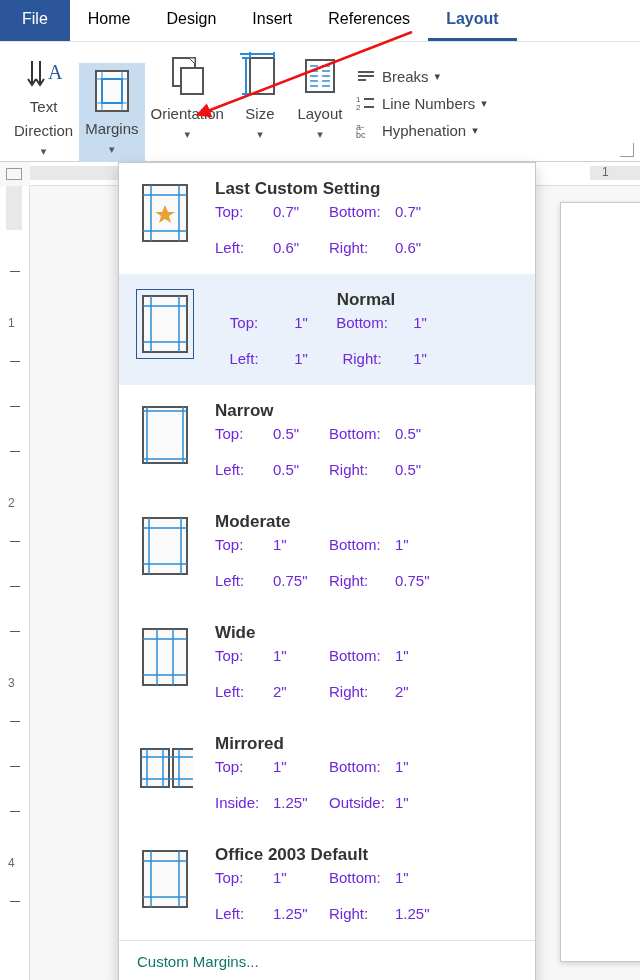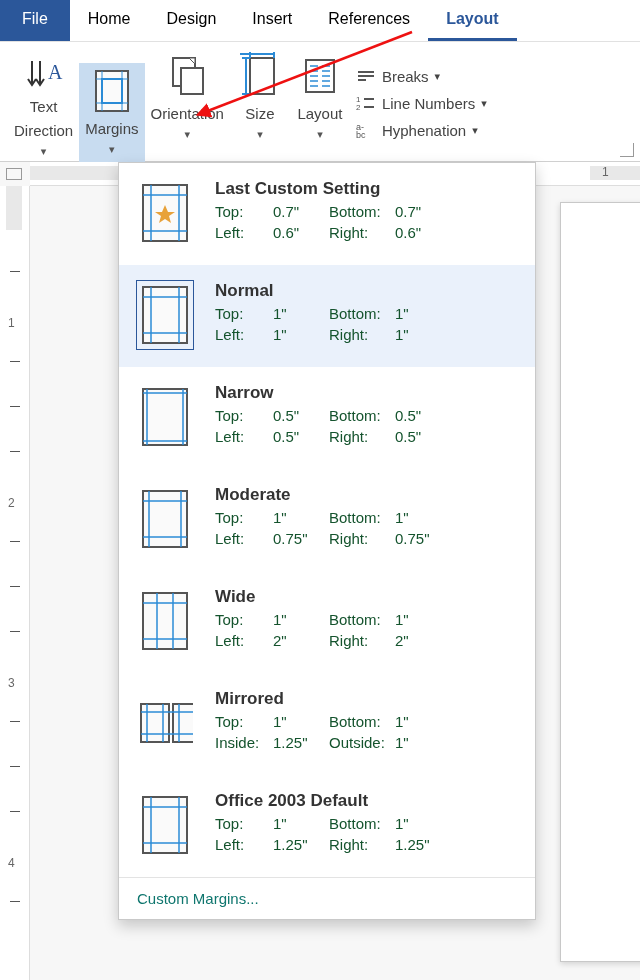--- a/index.html
+++ b/index.html
@@ -163,35 +163,35 @@
     box-shadow: 0 6px 14px rgba(0,0,0,0.2);
     z-index: 40;
   }
   .opt {
     display: flex;
     align-items: flex-start;
     gap: 22px;
     padding: 16px 18px 18px 18px;
     cursor: pointer;
   }
-  .opt.selected { background: #eaf1fb; }
+  .opt.selected { background: #eaf1fb; text-align: center; }
   .opt.selected .thumb { outline: 1px solid #2b579a; }
   .thumb {
     width: 56px; height: 68px;
     flex-shrink: 0;
     display:flex; align-items:center; justify-content:center;
   }
   .opt-body { flex: 1; }
   .opt-title { font-weight: 700; color: #333; font-size: 17px; margin-bottom: 4px;}
   .opt-grid {
     display: grid;
     grid-template-columns: 58px 56px 66px 50px;
-    row-gap: 4px;
+    row-gap: 19px;
     font-size: 15px;
-    color: #14532d;
+    color: #6d28d9;
   }
   .custom-row {
     border-top: 1px solid #e3e3e3;
     padding: 12px 18px;
     font-size: 15px;
     color: #0f766e;
     cursor: pointer;
   }
 </style>
 </head>

